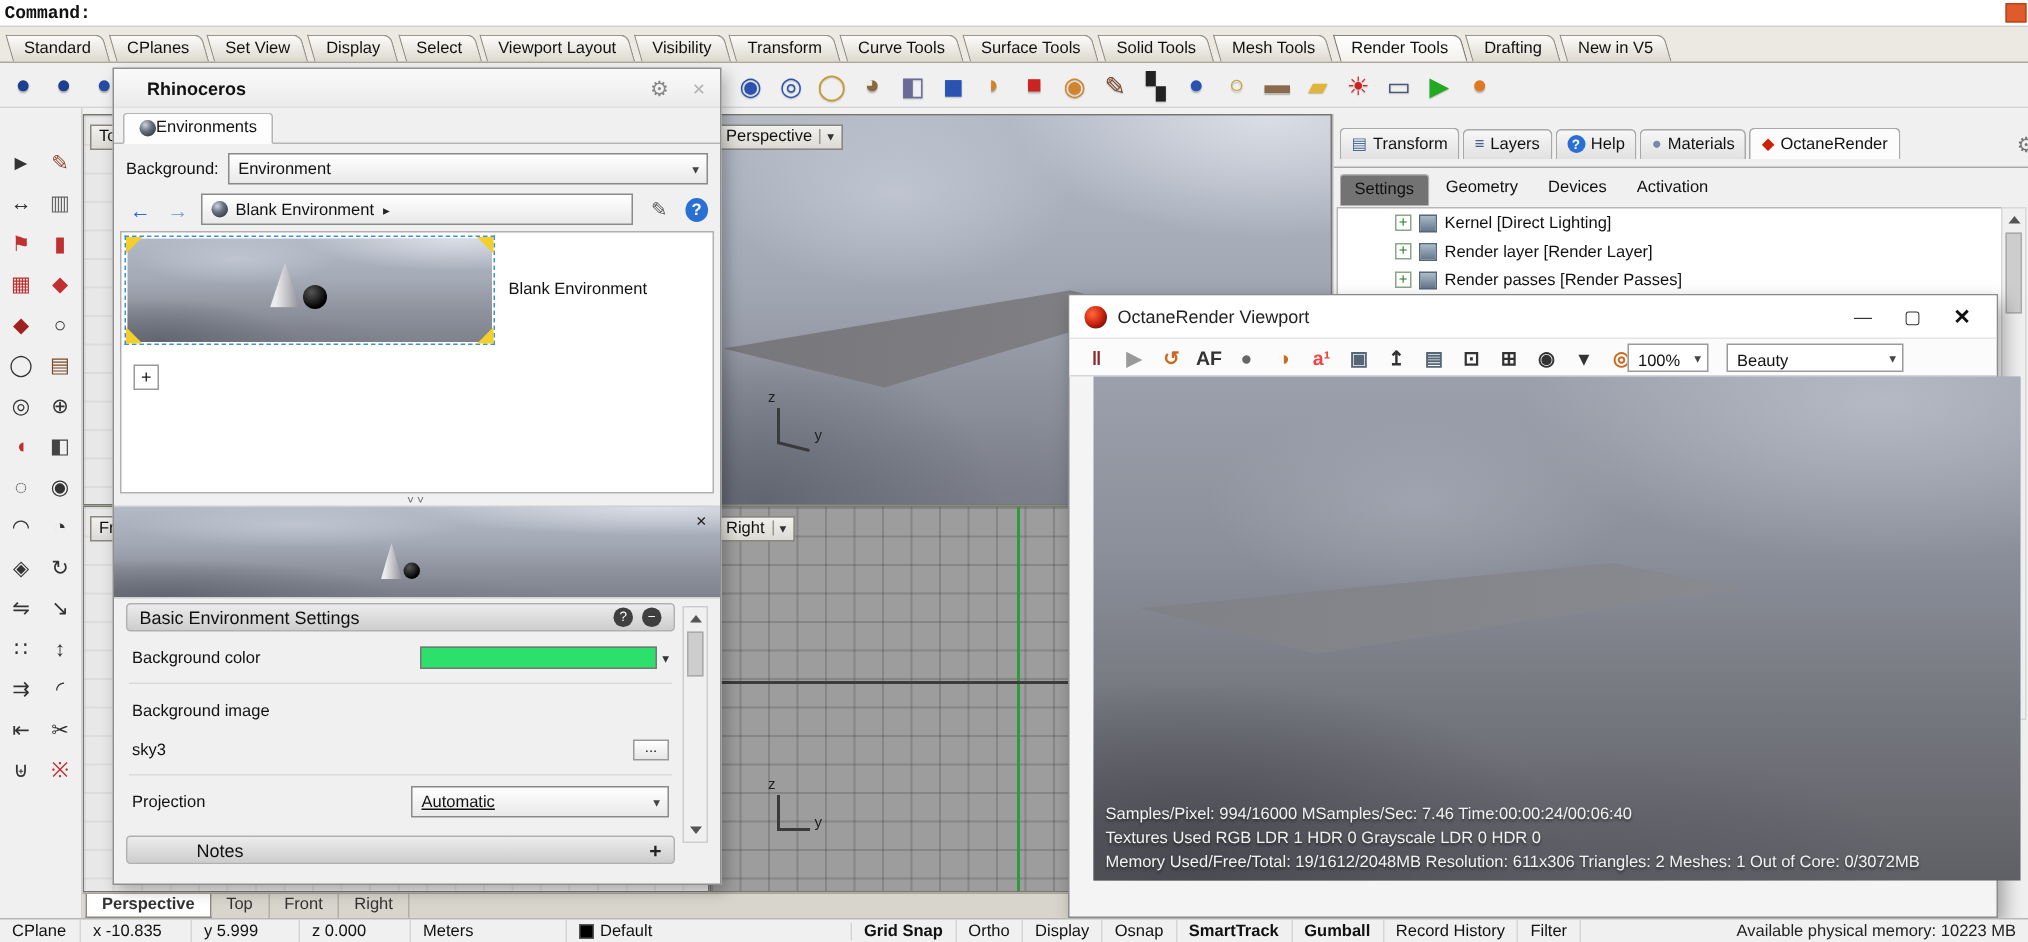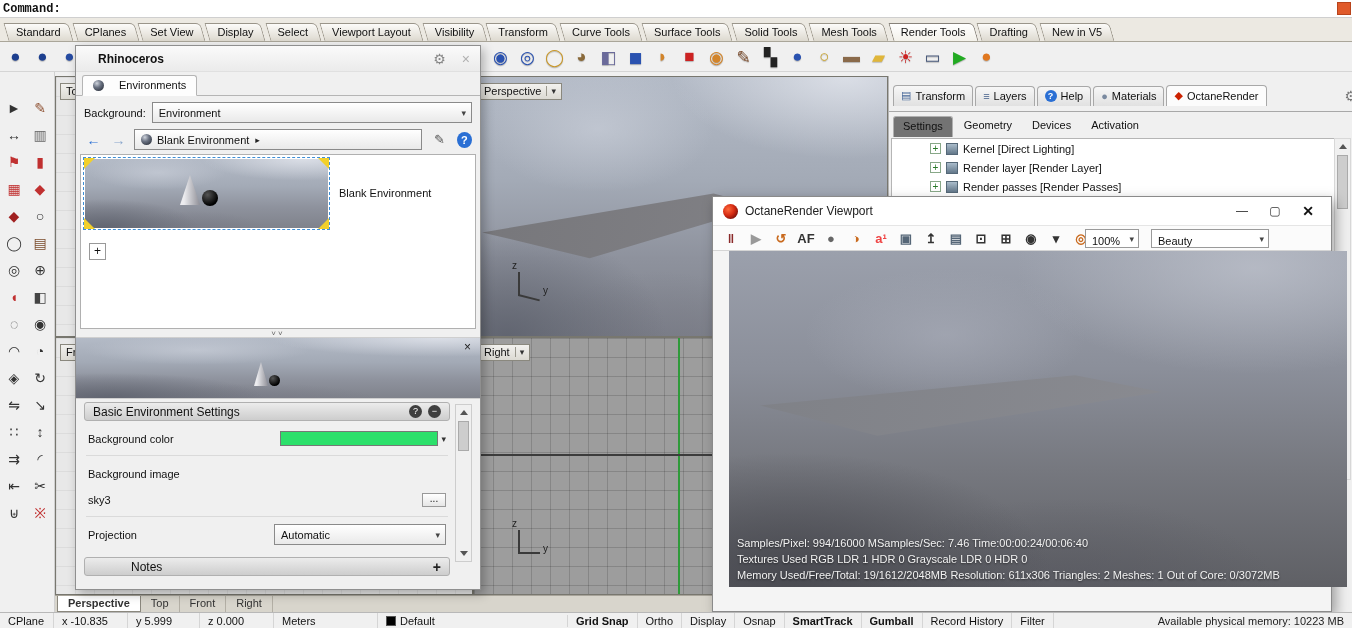--- a/index.html
+++ b/index.html
@@ -91,21 +91,21 @@
   .arr-up { top:5px; border-bottom:5px solid #555; }
   .arr-down { bottom:5px; border-top:5px solid #555; }
 
   
   .rhino-dialog { position:absolute; left:75px; top:45px; width:406px; height:545px; background:#f0f0f0; border:1px solid #8f8f8f; box-shadow:3px 4px 10px rgba(0,0,0,.28); z-index:7; }
   .rd-titlebar { height:26px; display:flex; align-items:center; padding:0 10px 0 22px; background:linear-gradient(#fafafa,#ebebeb); border-bottom:1px solid #e0e0e0; }
   .rd-title { font-size:12px; font-weight:bold; flex:1; }
   .rd-gear { font-size:14px; color:#888; margin-right:16px; cursor:pointer; }
   .rd-close { font-size:14px; color:#b0b0b0; cursor:pointer; }
   .rd-tabstrip { height:24px; border-bottom:1px solid #b5b5b5; padding-left:6px; display:flex; align-items:flex-end; background:#f0f0f0; }
-  .rd-tab { display:flex; gap:15px; align-items:center; background:#fdfdfd; border:1px solid #b5b5b5; border-bottom:1px solid #fdfdfd; margin-bottom:-1px; padding:3px 10px 4px; border-radius:3px 3px 0 0; font-size:11px; }
+  .rd-tab { display:flex; gap:0; align-items:center; background:#fdfdfd; border:1px solid #b5b5b5; border-bottom:1px solid #fdfdfd; margin-bottom:-1px; padding:3px 10px 4px; border-radius:3px 3px 0 0; font-size:11px; }
   .env-ico { width:11px; height:11px; border-radius:50%; background:radial-gradient(circle at 35% 30%, #cfd4dd 0%, #6a7282 40%, #1a1f28 100%); flex:none; }
   .rd-row { display:flex; align-items:center; margin:6px 8px 0; gap:6px; height:21px; }
   .rd-ddown { flex:1; height:21px; border:1px solid #8a8a8a; background:linear-gradient(#ffffff,#e9e9e9); display:flex; align-items:center; padding:0 18px 0 6px; font-size:11px; position:relative; cursor:pointer; }
   .dd-caret { position:absolute; right:5px; top:5px; font-size:9px; color:#444; }
   .nav-btn { width:20px; height:20px; display:flex; align-items:center; justify-content:center; font-size:14px; font-weight:bold; color:#2a6fd4; cursor:pointer; }
   .nav-btn.fwd { color:#8aa6cc; }
   .rd-combo { width:288px; flex:none; }
   .combo-caret { margin-left:6px; font-size:9px; color:#222; }
   .tool-btn { width:24px; height:20px; display:flex; align-items:center; justify-content:center; font-size:13px; color:#555; cursor:pointer; }
   .help-circle { width:16px; height:16px; border-radius:50%; background:#2a6fd4; color:#fff; font-size:11px; font-weight:bold; line-height:16px; text-align:center; cursor:pointer; }
@@ -132,21 +132,21 @@
   .rd-header { position:relative; margin-top:3px; height:19px; background:linear-gradient(#ececec,#cdcdcd); border:1px solid #b0b0b0; border-radius:3px; display:flex; align-items:center; padding:0 8px; font-size:12px; }
   .rd-header .hdr-title { flex:1; }
   .hdr-btn { width:13px; height:13px; border-radius:50%; background:#3f3f3f; color:#fff; font-size:9px; line-height:13px; text-align:center; margin-left:6px; cursor:pointer; flex:none; }
   .hdr-plus { font-size:14px; font-weight:bold; color:#222; cursor:pointer; }
   .set-row { display:flex; align-items:center; margin:9px 4px 0; height:17px; }
   .set-label { flex:1; font-size:11px; }
   .color-swatch { width:158px; height:15px; border:1px solid #777; cursor:pointer; }
   .swatch-caret { font-size:9px; color:#333; margin-left:3px; cursor:pointer; }
   .rd-sep { height:1px; background:#dadada; margin:8px 2px 0; }
   .browse-btn { width:24px; height:14px; border:1px solid #999; background:linear-gradient(#fff,#e6e6e6); font-size:10px; line-height:10px; text-align:center; cursor:pointer; }
-  .proj-dd { width:172px; flex:none; }
+  .proj-dd { width:172px; flex:none;text-decoration:underline; }
   .rd-scrollbar { position:absolute; right:8px; top:2px; width:17px; height:158px; background:#f0f0f0; border:1px solid #cdcdcd; }
   .rd-scrollbar .sb-thumb { height:30px; }
 
   
   .octane-window { position:absolute; left:712px; top:196px; width:620px; height:416px; background:#f4f4f4; border:1px solid #8a8a8a; box-shadow:4px 5px 12px rgba(0,0,0,.35); z-index:5; }
   .ow-titlebar { height:28px; background:#fff; display:flex; align-items:center; padding:0 10px; gap:7px; }
   .ow-logo { width:15px; height:15px; border-radius:50%; background:radial-gradient(circle at 35% 35%, #ff6a3c 0%, #d42a12 45%, #7a100a 78%, #3a0805 100%); flex:none; }
   .ow-title { flex:1; font-size:12px; color:#222; }
   .ow-btn { width:26px; text-align:center; font-size:12px; color:#333; cursor:pointer; }
   .ow-btn.close { font-size:14px; font-weight:bold; color:#111; }

